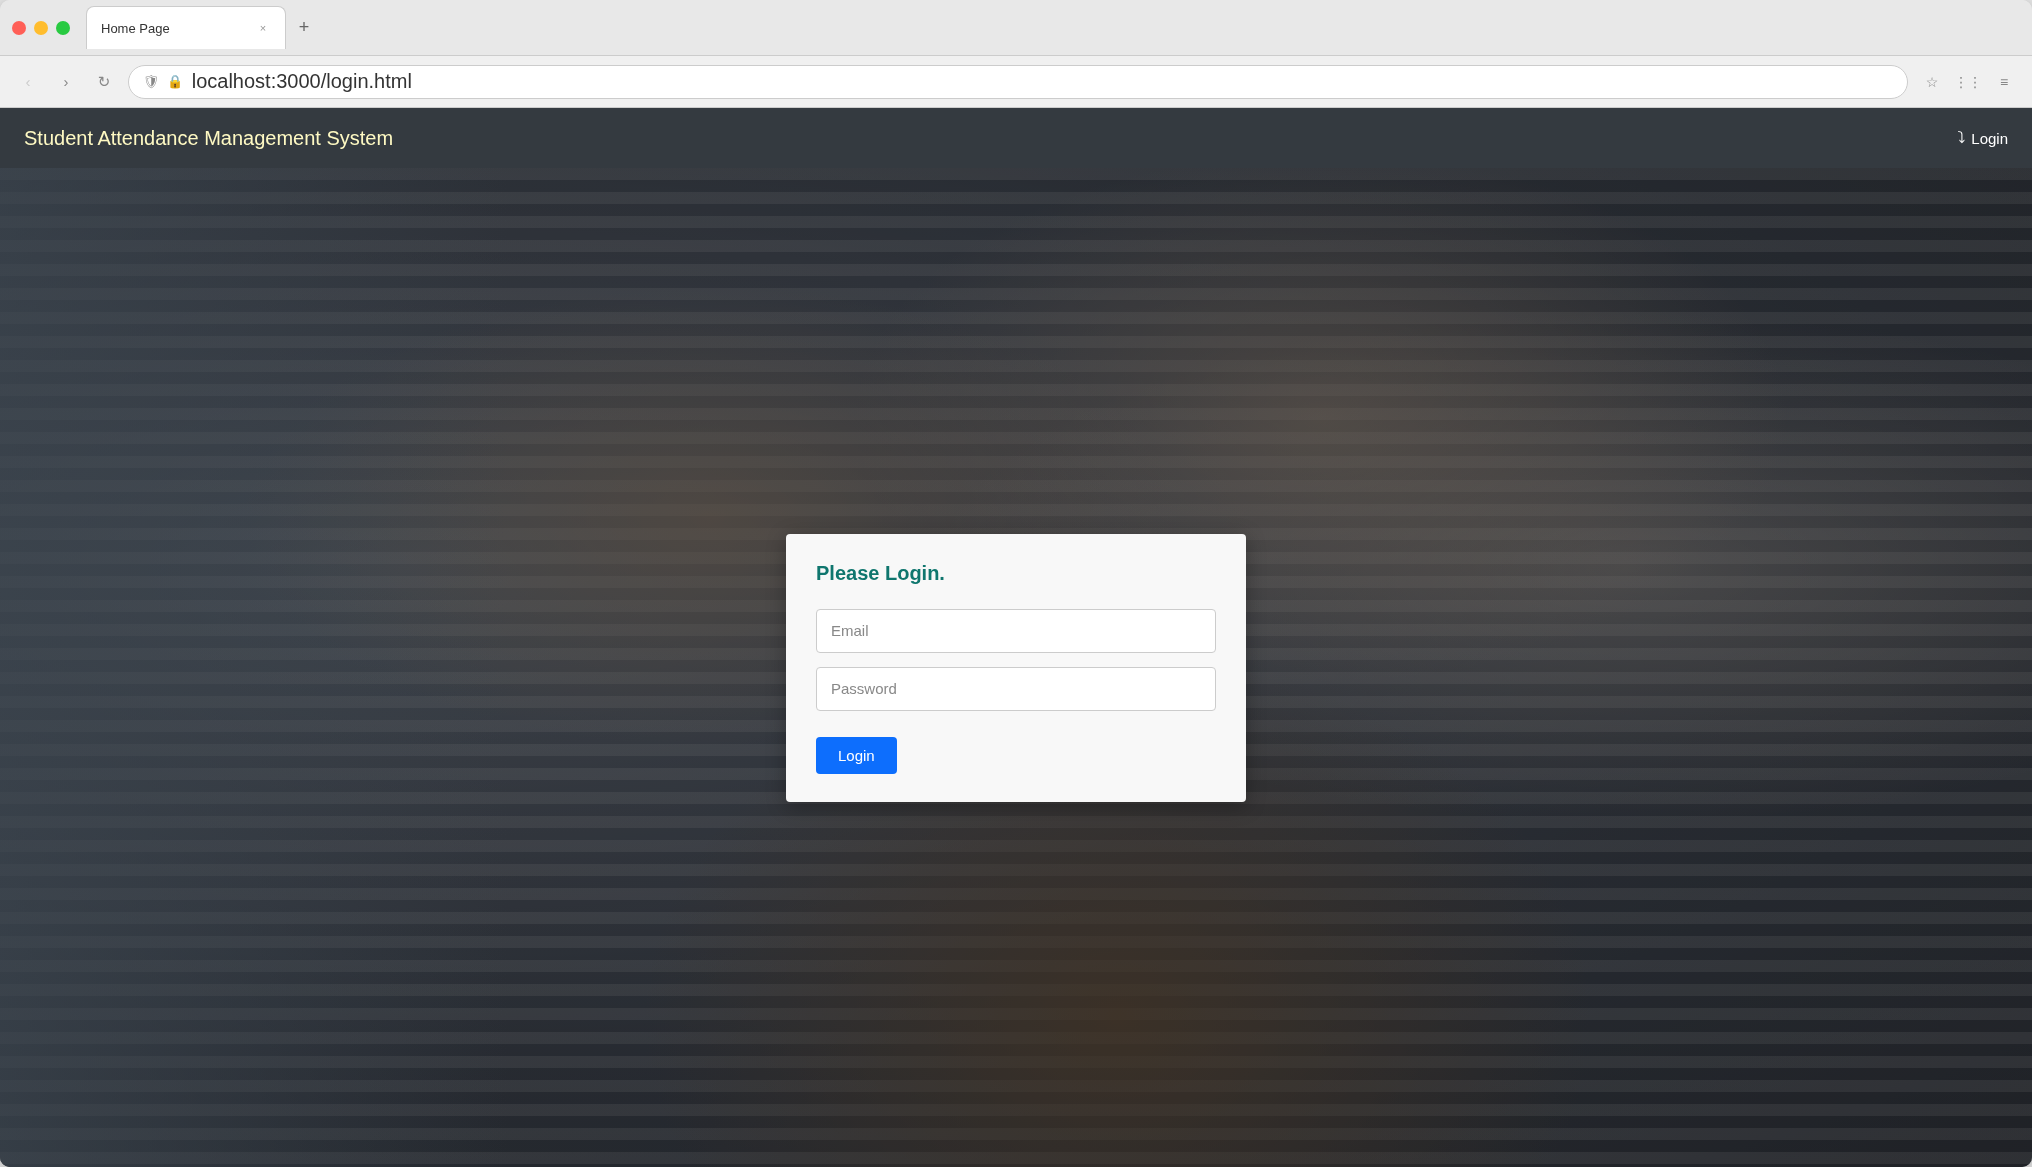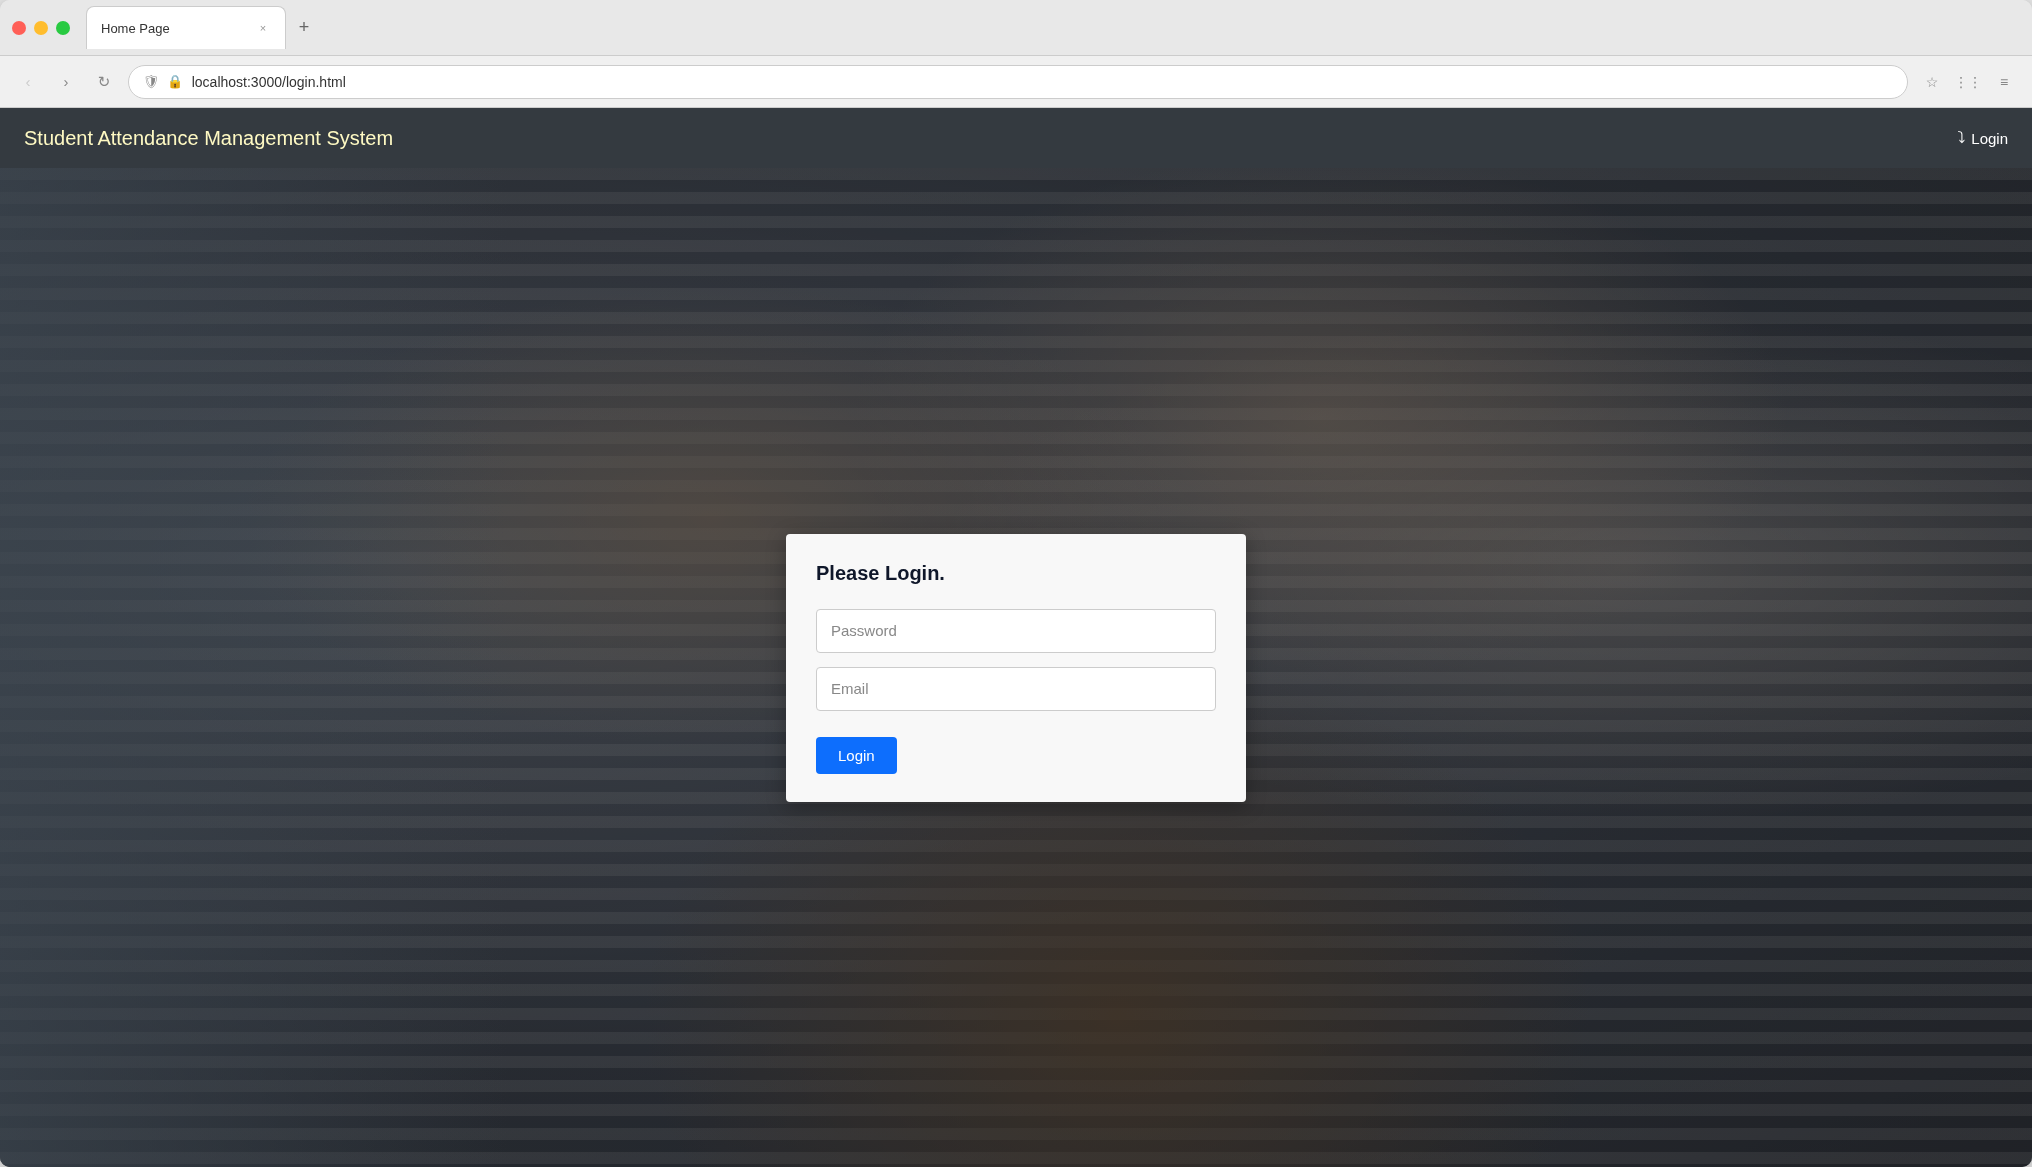--- a/index.html
+++ b/index.html
@@ -21,21 +21,21 @@
     .tab-title { font-size: 13px; color: #333; flex: 1; }
     .tab-close { width: 16px; height: 16px; border-radius: 50%; display: flex; align-items: center; justify-content: center; color: #999; font-size: 11px; cursor: pointer; }
     .new-tab-btn { width: 28px; height: 28px; border-radius: 50%; display: flex; align-items: center; justify-content: center; color: #666; font-size: 18px; cursor: pointer; }
 
     .browser-toolbar { background: #f0f0f0; height: 52px; display: flex; align-items: center; padding: 0 14px; gap: 10px; border-bottom: 1px solid #ccc; }
     .nav-btn { width: 28px; height: 28px; border-radius: 50%; display: flex; align-items: center; justify-content: center; color: #888; font-size: 15px; cursor: pointer; background: none; border: none; }
     .nav-btn.disabled { color: #ccc; cursor: default; }
 
     .address-bar { flex: 1; background: #fff; border: 1px solid #ccc; border-radius: 20px; height: 34px; display: flex; align-items: center; padding: 0 14px; gap: 8px; }
     .address-bar-icon { color: #888; font-size: 13px; }
-    .address-text { font-size: 14px; color: #333; flex: 1; }
+    .address-text { font-size: 20px; color: #333; flex: 1; }
 
     .toolbar-right { display: flex; align-items: center; gap: 8px; }
     .toolbar-icon-btn { width: 28px; height: 28px; border-radius: 50%; display: flex; align-items: center; justify-content: center; color: #888; font-size: 14px; cursor: pointer; }
 
     
     .app-content { flex: 1; display: flex; flex-direction: column; overflow: hidden; }
 
     .app-navbar { background: #343a40; height: 60px; display: flex; align-items: center; padding: 0 24px; }
     .app-brand { color: #fef9c3; font-size: 20px; font-weight: 500; flex: 1; }
     .nav-login-link { color: #fff; font-size: 15px; display: flex; align-items: center; gap: 6px; cursor: pointer; text-decoration: none; }
@@ -71,21 +71,21 @@
     .hero-bg-layer { position: absolute; inset: 0;
       background:
         
         linear-gradient(90deg, rgba(60,70,80,0.7) 0%, transparent 25%),
         
         rgba(30,30,30,0.3);
     }
 
     .login-modal { position: relative; z-index: 10; background: #f8f8f8; border-radius: 4px; padding: 28px 30px; width: 460px; box-shadow: 0 4px 20px rgba(0,0,0,0.3); }
 
-    .login-title { font-size: 20px; font-weight: 700; color: #0f172a; margin-bottom: 24px; }
+    .login-title { font-size: 20px; font-weight: 700; color: #0f766e; margin-bottom: 24px; }
 
     .form-group { margin-bottom: 14px; }
     .form-input { width: 100%; height: 44px; border: 1px solid #ccc; border-radius: 4px; padding: 0 14px; font-size: 15px; color: #555; background: #fff; outline: none; }
     .form-input::placeholder { color: #888; }
 
     .login-btn { background: #0d6efd; color: #fff; border: none; border-radius: 4px; padding: 10px 22px; font-size: 15px; cursor: pointer; margin-top: 12px; font-weight: 500; }
   </style>
 </head>
 <body>
 
@@ -134,25 +134,25 @@
 
     <div class="hero-section">
       <div class="hero-bg">
         <div class="hero-bg-layer"></div>
       </div>
 
       <div class="login-modal">
         <div class="login-title">Please Login.</div>
 
         <div class="form-group">
-          <input type="password" class="form-input" placeholder="Password" style="">
+          <input type="email" class="form-input" placeholder="Email" style="">
         </div>
 
         <div class="form-group">
-          <input type="email" class="form-input" placeholder="Email" style="">
+          <input type="password" class="form-input" placeholder="Password" style="">
         </div>
 
         <button class="login-btn">Login</button>
       </div>
     </div>
 
   </div>
 </div>
 
 </body></html>

